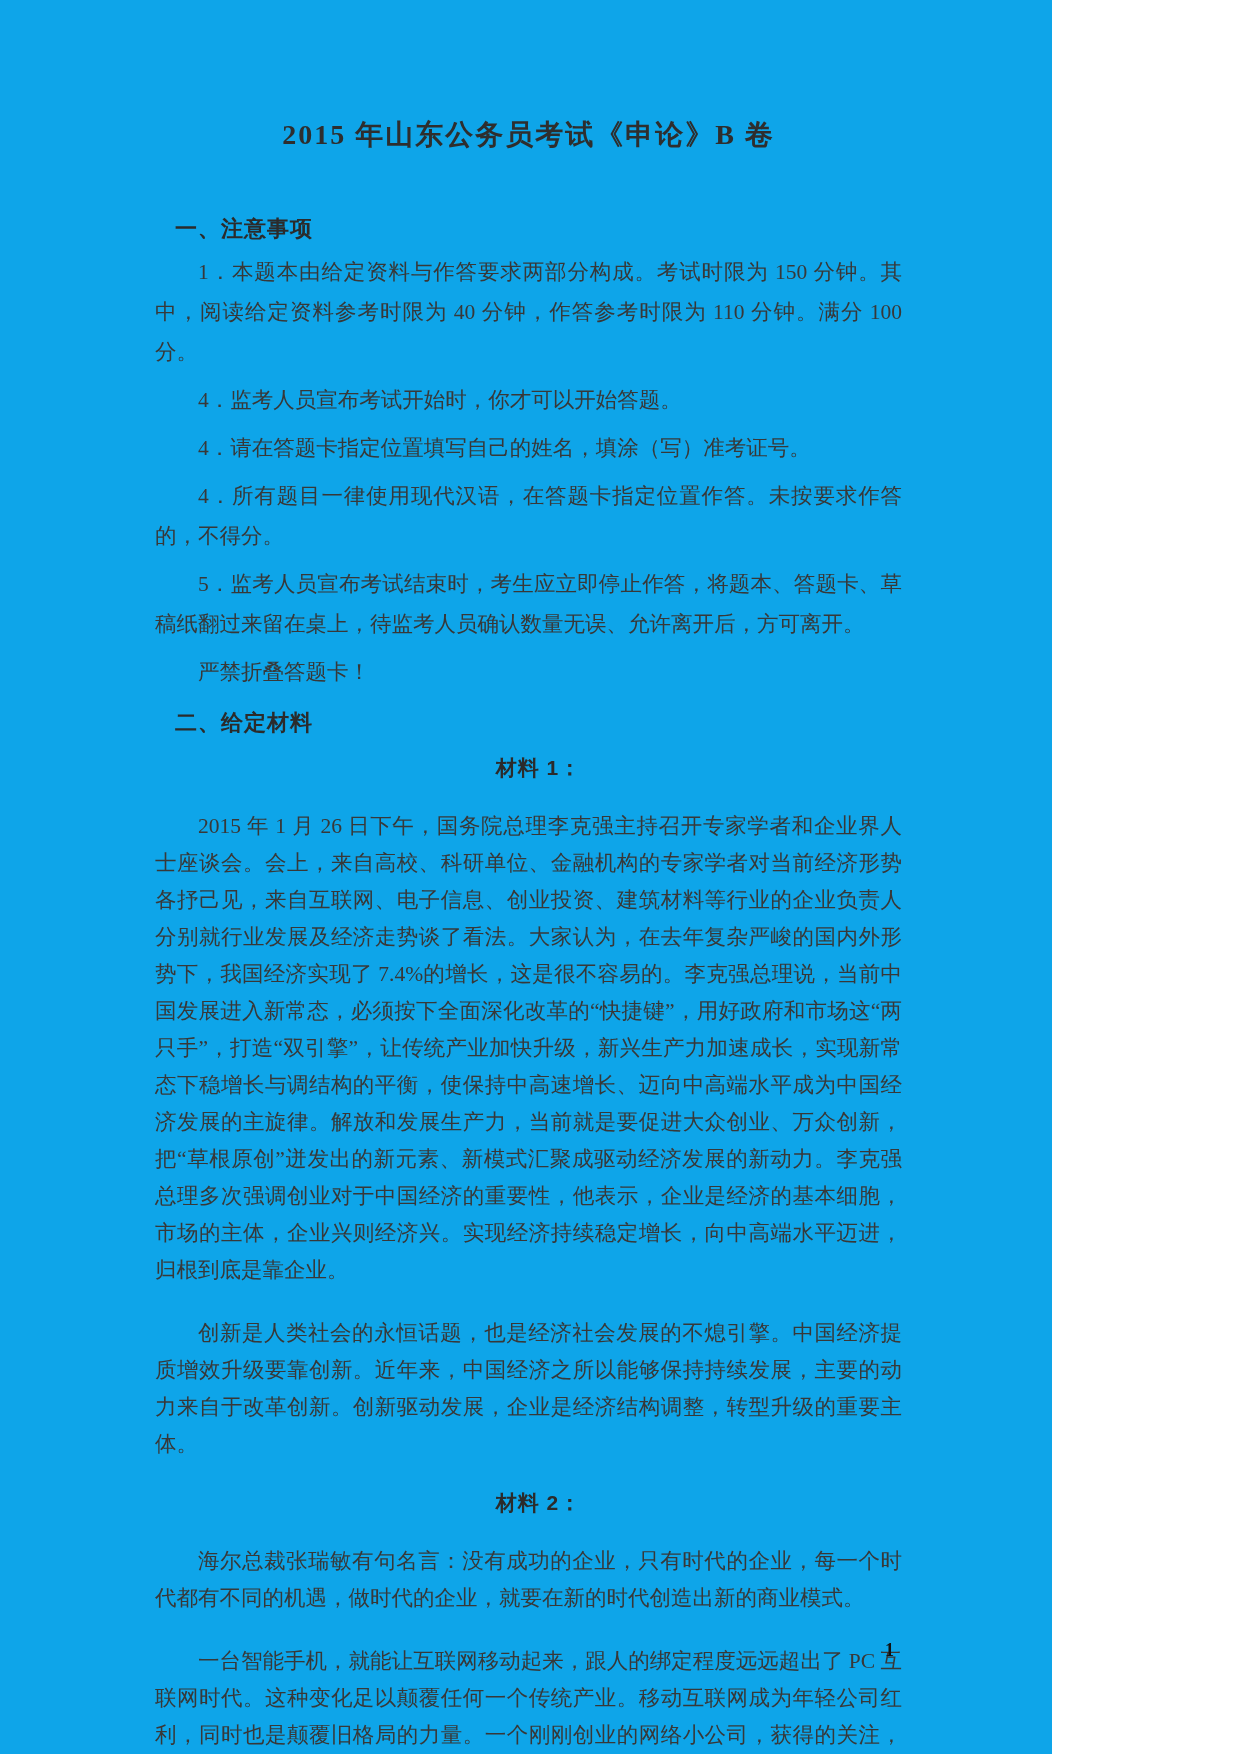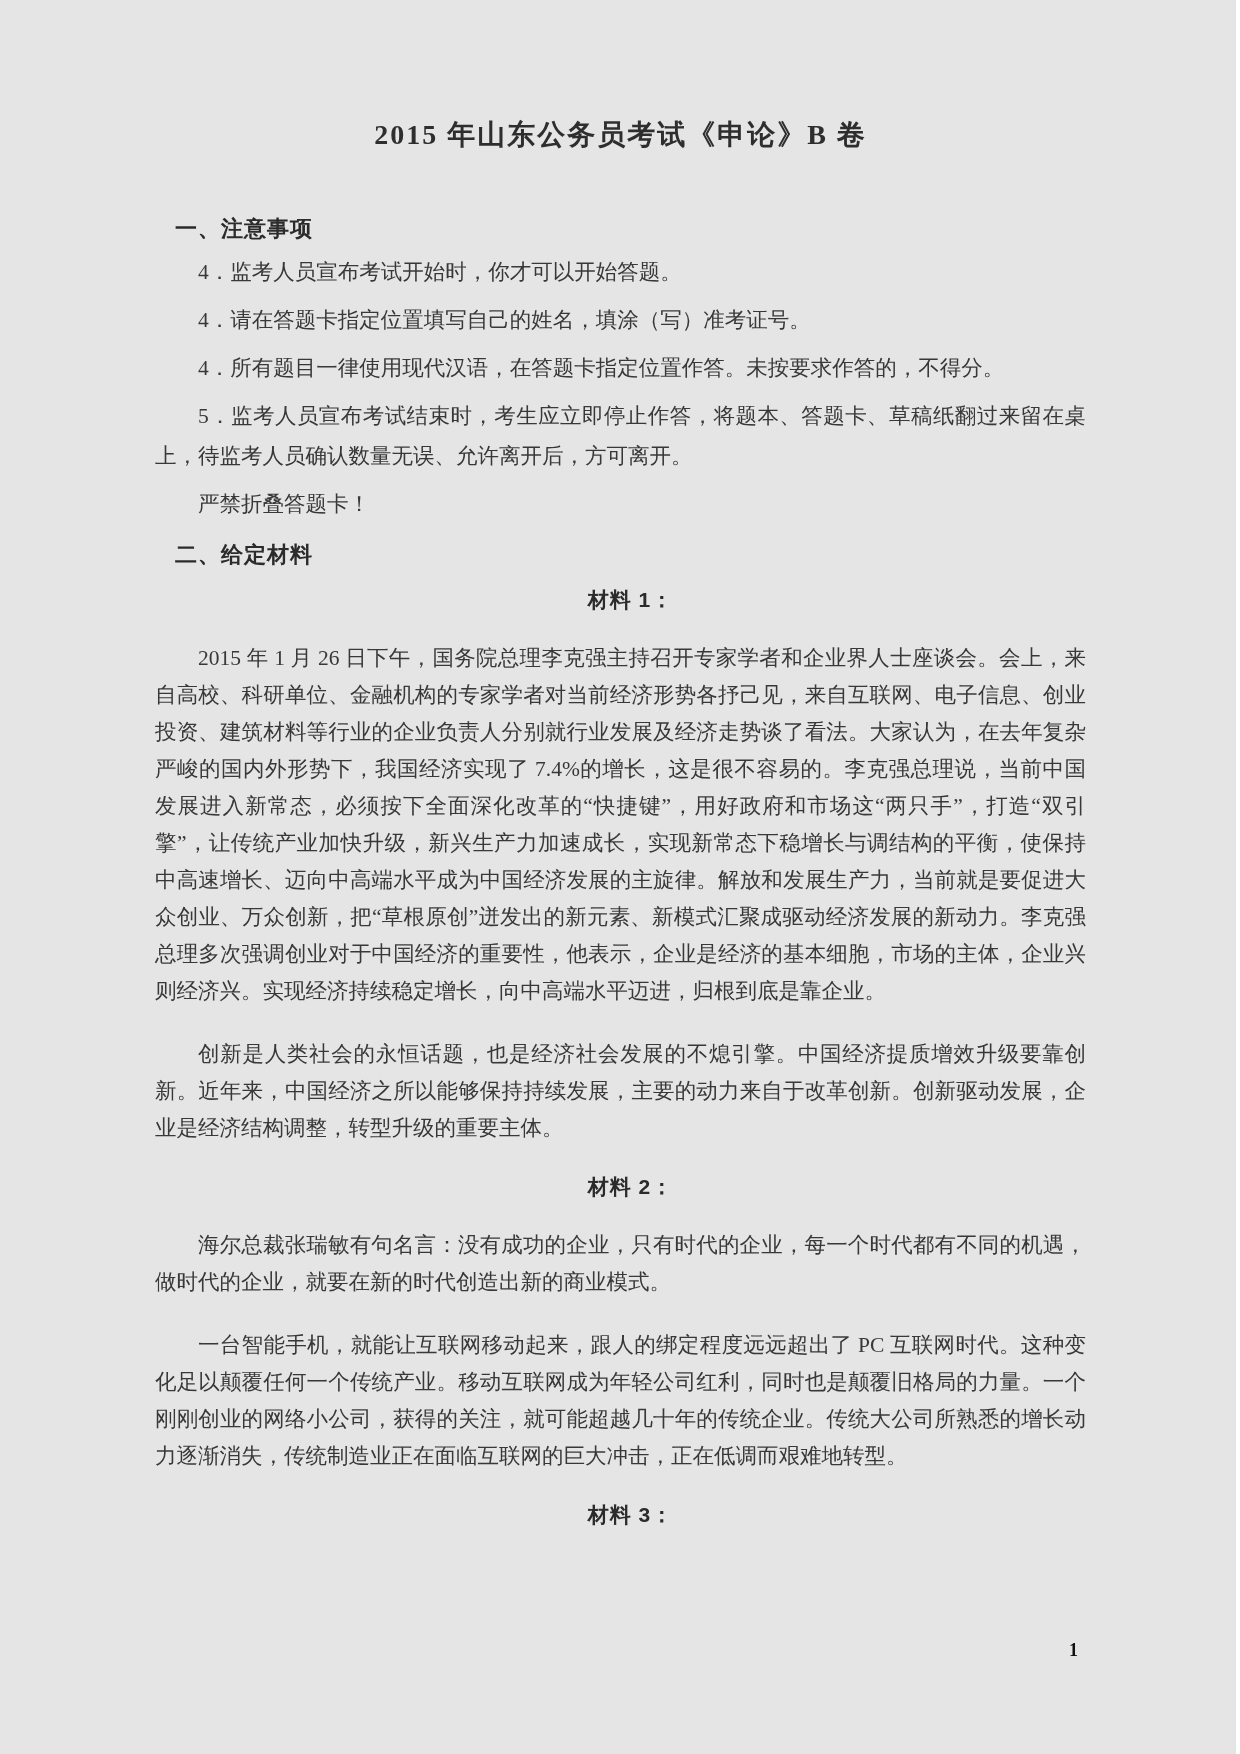--- a/index.html
+++ b/index.html
@@ -1,20 +1,20 @@
 <!DOCTYPE html>
 <html><head>
 <meta charset="utf-8">
 <style>
   html, body { margin: 0; padding: 0; background: #ffffff; }
   .page {
     position: relative;
-    width: 1236px;
+    width: 1052px;
     height: 1754px;
-    background: #e5e5e5;
+    background: #0ea5e9;
     box-sizing: border-box;
     padding: 116px 150px 0 155px;
     color: #333333;
     font-family: "Liberation Serif", "DejaVu Serif", serif;
     overflow: hidden;
   }
   .doc-title {
     text-align: center;
     font-size: 28px;
     font-weight: bold;
@@ -63,20 +63,21 @@
 </style>
 </head>
 <body>
 
 <div class="page">
 
   <h1 class="doc-title">2015 年山东公务员考试《申论》B 卷</h1>
 
   <div class="notice">
     <h2 class="section-heading">一、注意事项</h2>
+    <p class="para">1．本题本由给定资料与作答要求两部分构成。考试时限为 150 分钟。其中，阅读给定资料参考时限为 40 分钟，作答参考时限为 110 分钟。满分 100 分。</p>
     <p class="para">4．监考人员宣布考试开始时，你才可以开始答题。</p>
     <p class="para">4．请在答题卡指定位置填写自己的姓名，填涂（写）准考证号。</p>
     <p class="para">4．所有题目一律使用现代汉语，在答题卡指定位置作答。未按要求作答的，不得分。</p>
     <p class="para">5．监考人员宣布考试结束时，考生应立即停止作答，将题本、答题卡、草稿纸翻过来留在桌上，待监考人员确认数量无误、允许离开后，方可离开。</p>
     <p class="para warning">严禁折叠答题卡！</p>
   </div>
 
   <div class="materials">
     <h2 class="section-heading">二、给定材料</h2>
 

